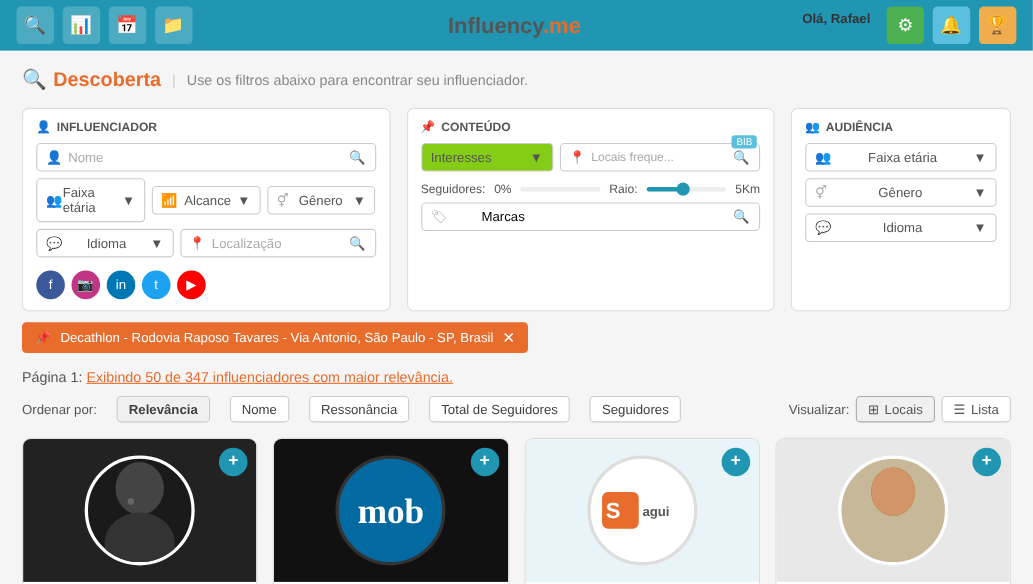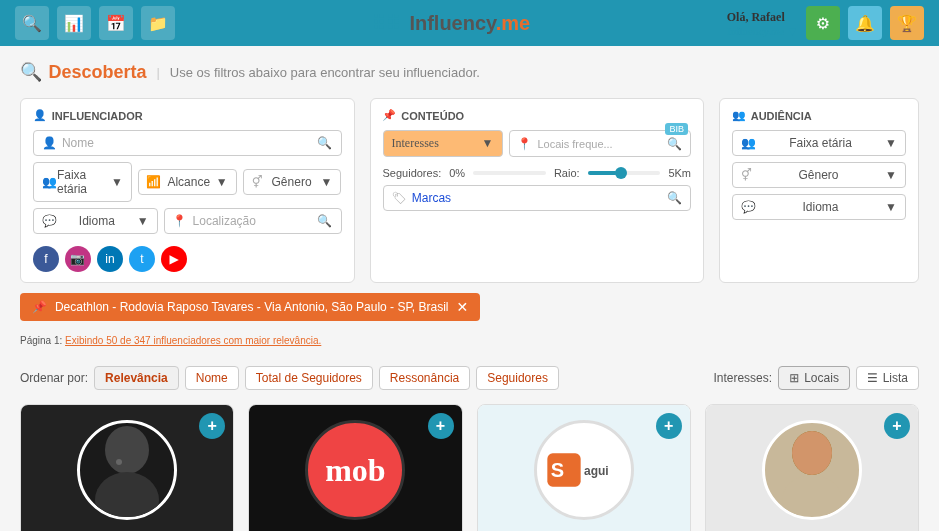--- a/index.html
+++ b/index.html
@@ -18,21 +18,21 @@
     .topnav-icon {
       width: 34px; height: 34px;
       background: rgba(255,255,255,0.2);
       border-radius: 4px;
       display: flex; align-items: center; justify-content: center;
       color: white; font-size: 16px; cursor: pointer;
     }
     .topnav-logo { font-size: 20px; font-weight: bold; color: #333; }
     .topnav-logo span { color: #2196b2; }
     .topnav-right { display: flex; align-items: center; gap: 8px; }
-    .topnav-user { text-align: left; font-size: 12px; color: #555; font-family: Liberation Serif, serif; }
+    .topnav-user { text-align: center; font-size: 12px; color: #555; }
     .topnav-user .name { font-weight: bold; color: #333; }
     .topnav-user .link { color: #2196b2; font-size: 11px; cursor: pointer; }
     .topnav-action-icon {
       width: 34px; height: 34px;
       border-radius: 4px;
       display: flex; align-items: center; justify-content: center;
       font-size: 16px; cursor: pointer;
     }
     .icon-green { background: #4caf50; color: white; }
     .icon-blue2 { background: #5bc0de; color: white; }
@@ -82,24 +82,23 @@
     }
 
     
     .interests-select {
       border: 1px solid #ccc;
       border-radius: 4px;
       padding: 5px 8px;
       font-size: 12px;
       color: #555;
       display: flex; align-items: flex-start; justify-content: space-between;
-      background: #fdba74;
+      background: #84cc16;
       cursor: pointer;
       min-width: 120px;
-      font-family: Liberation Serif, serif;
     }
     .location-input {
       border: 1px solid #ccc;
       border-radius: 4px;
       padding: 5px 8px;
       font-size: 12px;
       color: #888;
       display: flex; align-items: center; gap: 5px;
       background: white;
       flex: 1;
@@ -146,34 +145,34 @@
       padding: 6px 12px;
       font-size: 12px;
       display: inline-flex;
       align-items: center;
       gap: 8px;
       margin-bottom: 8px;
     }
     .location-filter .close-x { cursor: pointer; font-size: 14px; }
 
     
-    .pagination-info { font-size: 10px; color: #555; margin-bottom: 20px; }
+    .pagination-info { font-size: 13px; color: #555; margin-bottom: 10px; }
     .pagination-info a { color: #e86c2c; text-decoration: underline; }
 
     
     .order-view-bar { display: flex; align-items: center; justify-content: space-between; margin-bottom: 14px; }
-    .order-section { display: flex; align-items: center; gap: 6px; font-size: 12px; color: #555; }
+    .order-section { display: flex; align-items: center; gap: 18px; font-size: 12px; color: #555; }
     .order-btn {
       padding: 4px 10px;
       border: 1px solid #ccc;
       border-radius: 4px;
       background: white;
       font-size: 12px;
       cursor: pointer;
-      color: #c2410c;
+      color: #404040;
     }
     .order-btn.active { background: #f0f0f0; font-weight: bold; }
     .view-section { display: flex; align-items: center; gap: 6px; font-size: 12px; color: #555; }
     .view-btn {
       padding: 4px 10px;
       border: 1px solid #ccc;
       border-radius: 4px;
       background: white;
       font-size: 12px;
       cursor: pointer;
@@ -337,21 +336,21 @@
           <div class="affinity-bar"></div>
           <span>Raio:</span>
           <div class="raio-bar-container">
             <div class="raio-bar-fill"></div>
             <div class="raio-handle"></div>
           </div>
           <span>5Km</span>
         </div>
         <div class="marcas-input">
           <span style="color:#aaa;">🏷</span>
-          <span style="color:#1d4ed8;">Marcas</span>
+          <span style="color:#000000;margin-left:26px;">Marcas</span>
           <span style="margin-left:auto;color:#aaa;">🔍</span>
         </div>
       </div>
     </div>
 
     <div class="audiencia-section">
       <div class="filter-section-title">
         <span class="icon-sm">👥</span>
         <span>AUDIÊNCIA</span>
       </div>
@@ -387,26 +386,26 @@
   <div class="pagination-info">
     <span>Página 1:</span>
     <a>Exibindo 50 de 347 influenciadores com maior relevância.</a>
   </div>
 
   <div class="order-view-bar">
     <div class="order-section">
       <span>Ordenar por:</span>
       <button class="order-btn active">Relevância</button>
       <button class="order-btn">Nome</button>
+      <button class="order-btn">Ressonância</button>
       <button class="order-btn">Total de Seguidores</button>
-      <button class="order-btn">Ressonância</button>
       <button class="order-btn">Seguidores</button>
     </div>
     <div class="view-section">
-      <span>Interesses:</span>
+      <span>Visualizar:</span>
       <button class="view-btn active">
         <span>⊞</span>
         <span>Locais</span>
       </button>
       <button class="view-btn">
         <span>☰</span>
         <span>Lista</span>
       </button>
     </div>
   </div>
@@ -427,21 +426,21 @@
       <div class="card-body">
         
         
         
       </div>
     </div>
 
     <div class="influencer-card">
       <div class="card-add-btn">+</div>
       <div class="card-avatar-area" style="background:#111;">
-        <div class="avatar-circle" style="background:#ef4444;border-color:#333;">
+        <div class="avatar-circle" style="background:#0369a1;border-color:#333;">
           <span style="color:white;font-size:32px;font-family:serif;font-weight:bold;">mob</span>
         </div>
       </div>
       <div class="card-body">
         
         
         
       </div>
     </div>
 

